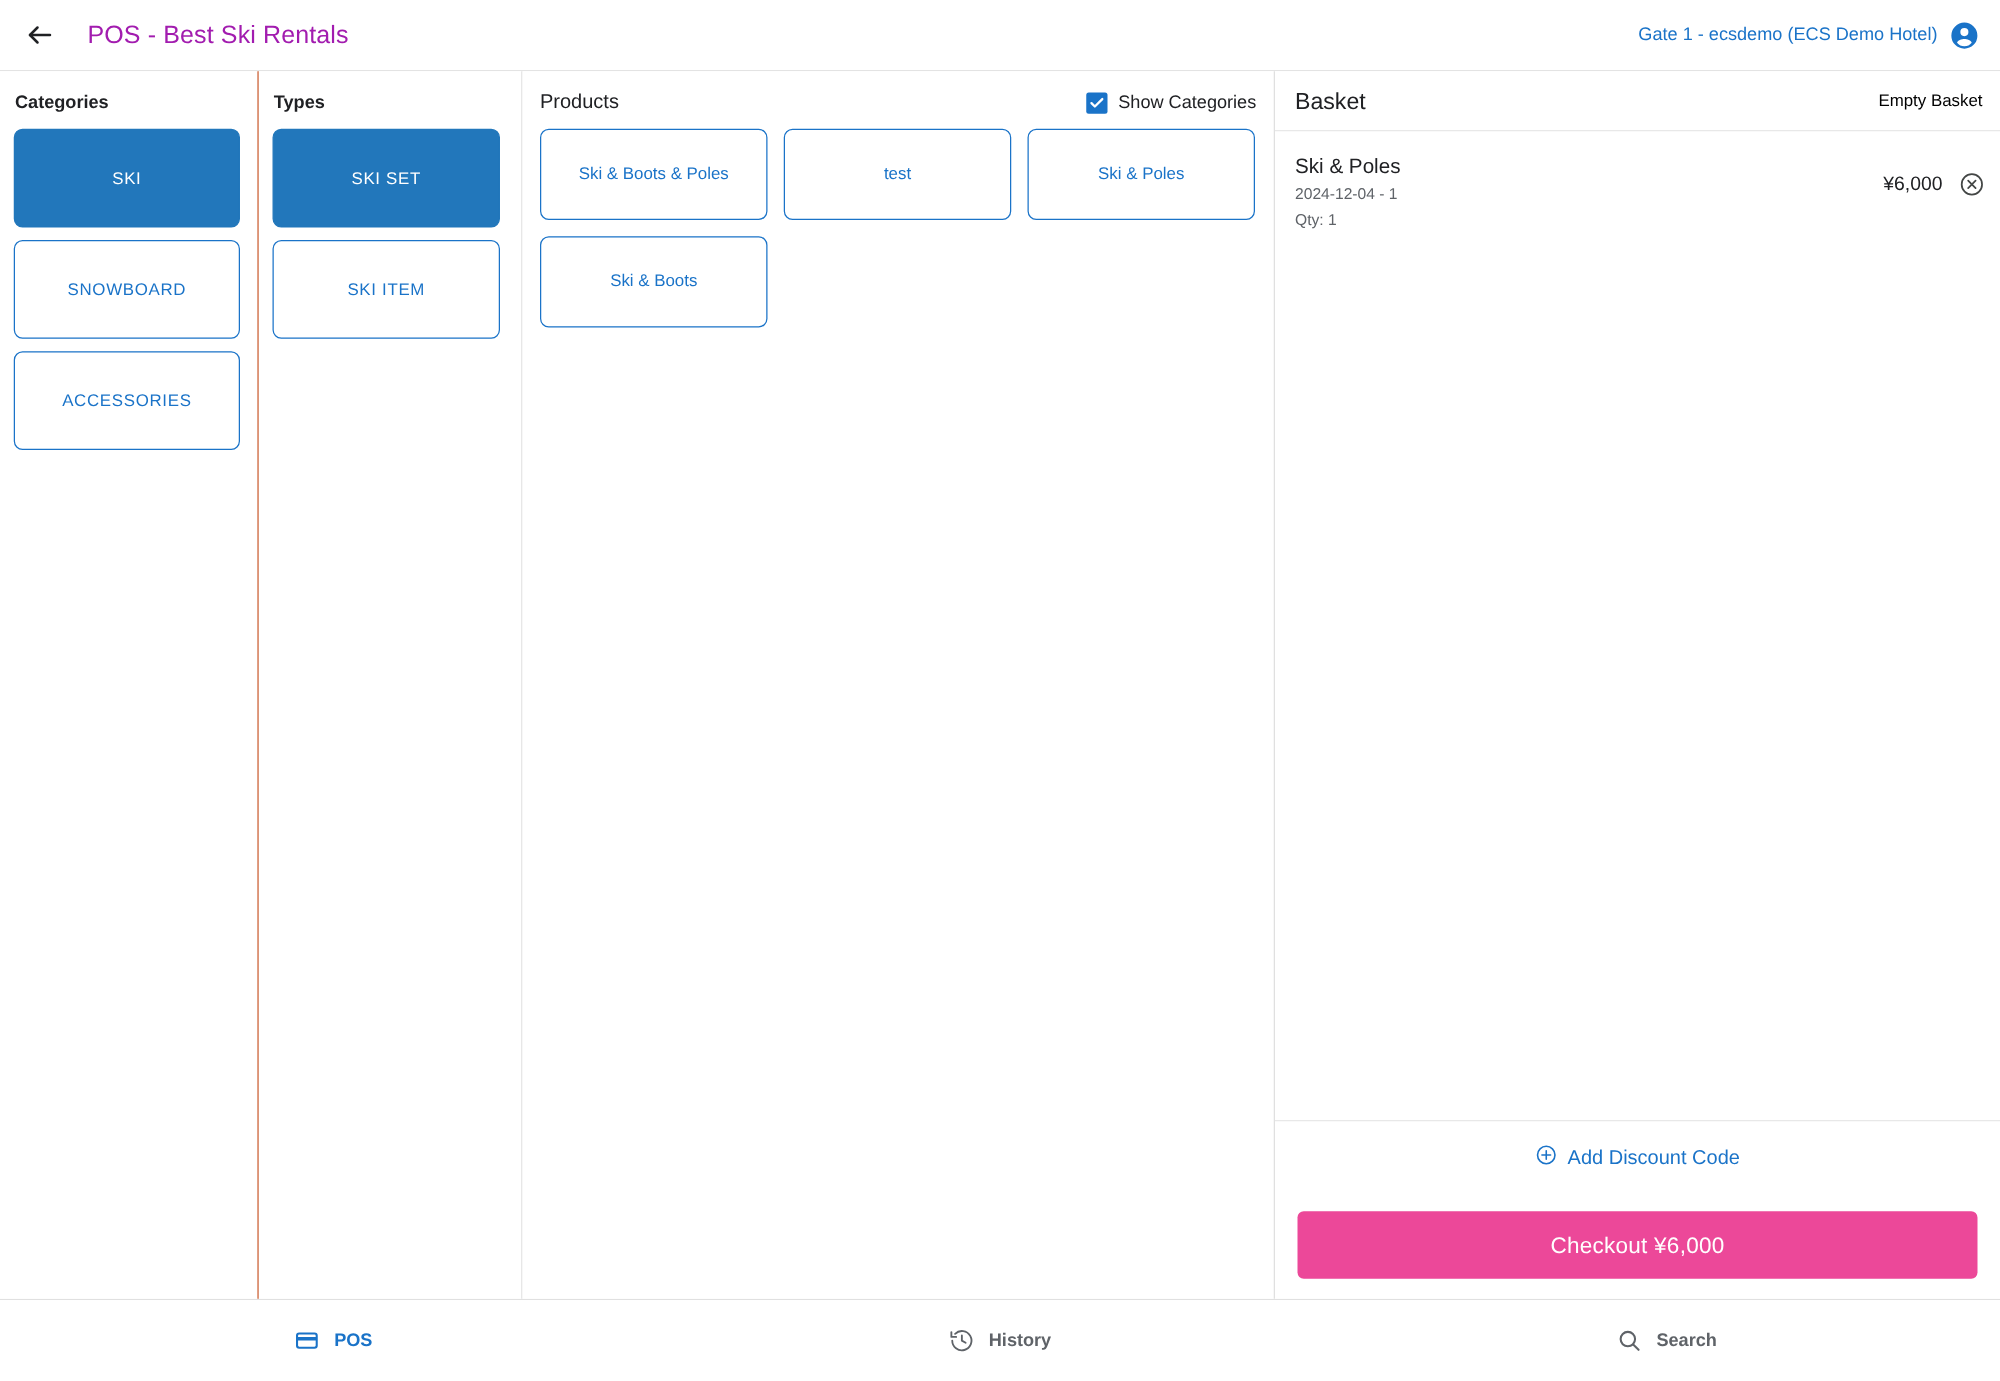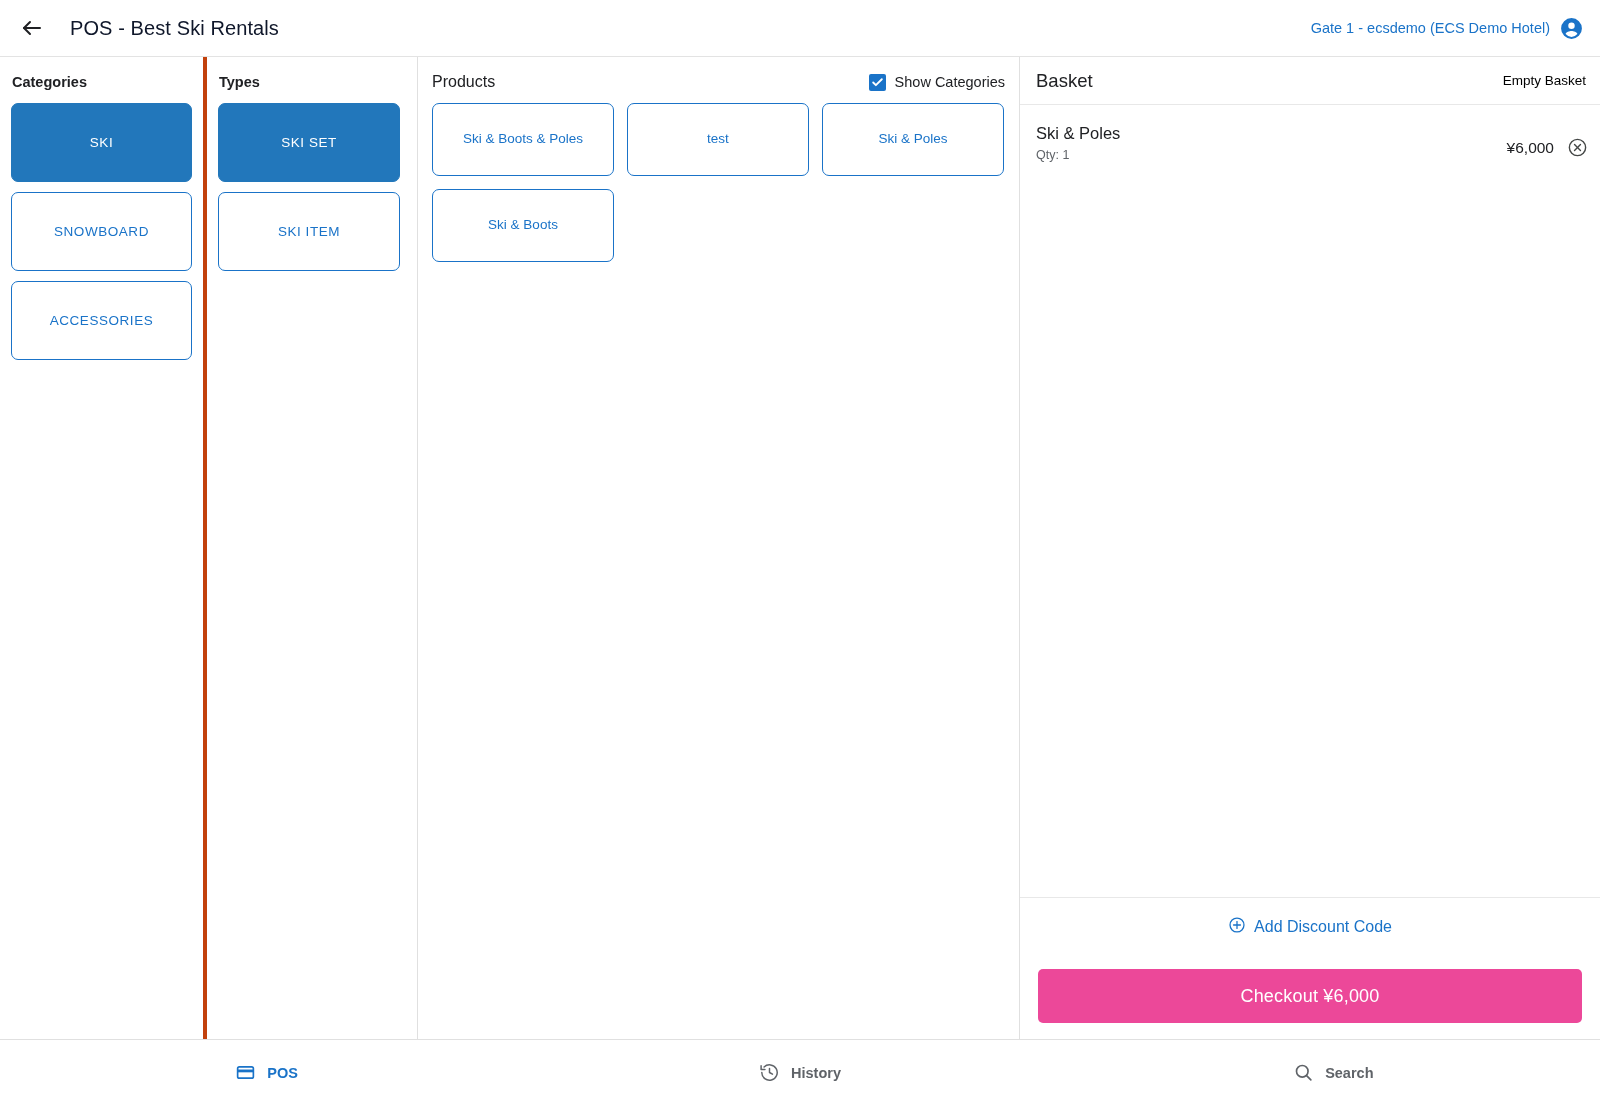--- a/index.html
+++ b/index.html
@@ -34,21 +34,21 @@
     width: 44px; height: 44px;
     display: flex; align-items: center; justify-content: center;
     border-radius: 50%;
     cursor: pointer;
     flex: 0 0 44px;
   }
   .back-btn svg { display: block; }
   .app-title {
     font-size: 20px;
     font-weight: 400;
-    color: #0f172a;
+    color: #a21caf;
     margin-left: 16px;
     letter-spacing: .1px;
     white-space: nowrap;
   }
   .topbar-right {
     margin-left: auto;
     display: flex;
     align-items: center;
     gap: 9px;
     padding-right: 2px;
@@ -69,21 +69,21 @@
     border-top: 1px solid #e3e3e3;
     border-bottom: 1px solid #e0e0e0;
   }
 
   .col {
     display: flex;
     flex-direction: column;
     min-height: 0;
     background: #ffffff;
   }
-  .col-categories { flex: 0 0 207px; border-right: 4px solid #c2410c; }
+  .col-categories { flex: 0 0 207px; border-right: 1px solid #c2410c; }
   .col-types      { flex: 0 0 211px; border-right: 1px solid #e0e0e0; }
   .col-products   { flex: 1 1 auto;  border-right: 1px solid #e0e0e0; }
   .col-basket     { flex: 0 0 580px; }
 
   .col-head {
     padding: 12px 12px 0 12px;
     display: flex;
     align-items: center;
     height: 38px;
     flex: 0 0 38px;
@@ -359,20 +359,21 @@
     <div class="col col-basket">
       <div class="basket-head">
         <span class="basket-title">Basket</span>
         <span class="empty-basket">Empty Basket</span>
       </div>
 
       <div class="basket-items">
         <div class="basket-row">
           <div class="bi-left">
             <div class="bi-name">Ski &amp; Poles</div>
+            <div class="bi-sub">2024-12-04 - 1</div>
             <div class="bi-sub">Qty: 1</div>
           </div>
           <div class="bi-right">
             <span class="bi-price">¥6,000</span>
             <span class="remove-btn">
               <svg width="21" height="21" viewBox="0 0 24 24" fill="none" stroke="#444746" stroke-width="1.6" stroke-linecap="round">
                 <circle cx="12" cy="12" r="9.3"></circle>
                 <line x1="8.6" y1="8.6" x2="15.4" y2="15.4"></line>
                 <line x1="15.4" y1="8.6" x2="8.6" y2="15.4"></line>
               </svg>

